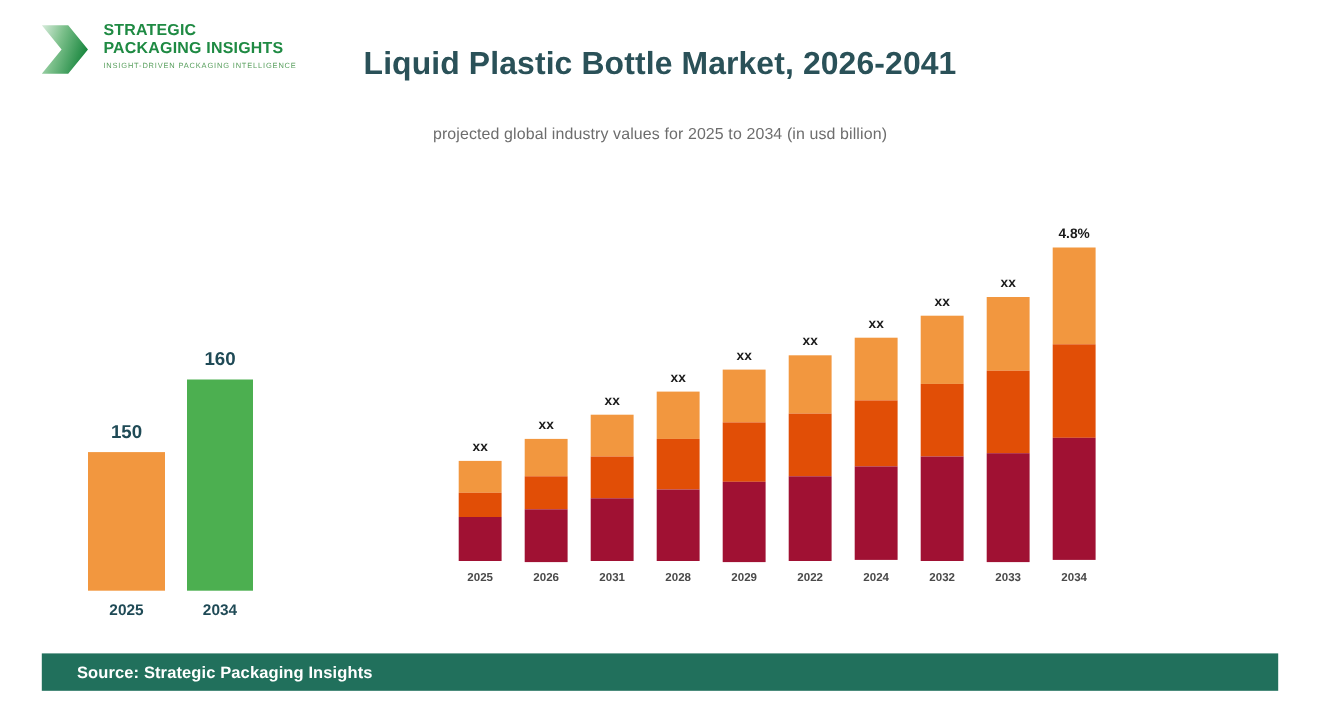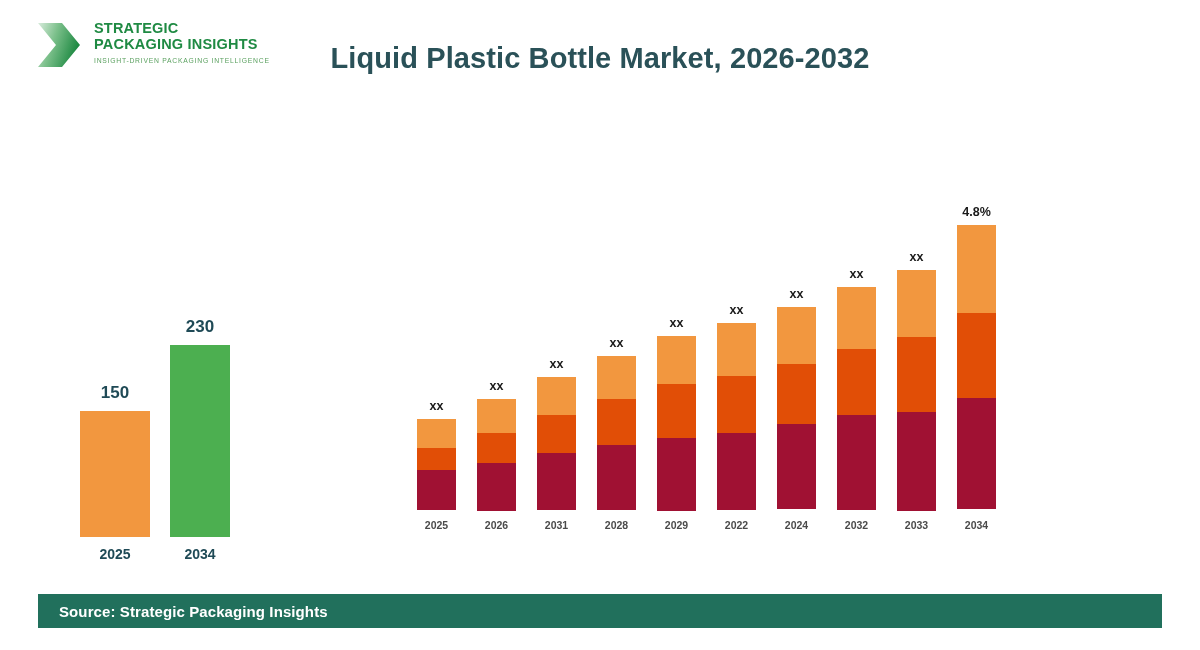--- a/index.html
+++ b/index.html
@@ -167,21 +167,21 @@
   .footer-bar {
     position: absolute;
     left: 38px;
     top: 594px;
     width: 1124px;
     height: 34px;
     background: #21705c;
     display: flex;
     align-items: center;
     justify-content: space-between;
-    padding: 0 21px;
+    padding: 0 32px;
   }
   .footer-text {
     color: #ffffff;
     font-size: 15px;
     font-weight: bold;
     letter-spacing: 0.1px;
   }
 </style>
 </head>
 <body>
@@ -201,29 +201,30 @@
         <path d="M6 5 L30 5 L48 27 L30 49 L6 49 L24 27 Z" fill="url(#chevGrad)"></path>
       </svg>
     </div>
     <div class="logo-text">
       <div class="logo-line1">STRATEGIC</div>
       <div class="logo-line2">PACKAGING INSIGHTS</div>
       <div class="logo-tagline">INSIGHT-DRIVEN PACKAGING INTELLIGENCE</div>
     </div>
   </div>
 
-  <div class="main-title">Liquid Plastic Bottle Market, 2026-2032</div>
+  <div class="main-title">Liquid Plastic Bottle Market, 2026-2041</div>
+  <div class="subtitle">projected global industry values for 2025 to 2034 (in usd billion)</div>
 
 
   <div class="compare-chart" id="compare-chart">
       <div class="cmp-bar" style="left: 20px; width: 70px; height: 126px; background: rgb(242, 151, 63);"></div>
       <div class="cmp-value" style="left: 20px; width: 70px; bottom: 167px;">150</div>
       <div class="cmp-label" style="left: 20px; width: 70px;">2025</div>
       <div class="cmp-bar" style="left: 110px; width: 60px; height: 192px; background: rgb(76, 175, 80);"></div>
-      <div class="cmp-value" style="left: 110px; width: 60px; bottom: 233px;">230</div>
+      <div class="cmp-value" style="left: 110px; width: 60px; bottom: 233px;">160</div>
       <div class="cmp-label" style="left: 110px; width: 60px;">2034</div>
     </div>
 
   <div class="stacked-chart" id="stacked-chart">
       <div class="stack-group" style="left: 12px; width: 39px; height: 116px;">
         <div class="stack-bar" style="height: 91px; bottom: 25px;">
           <div class="seg" style="height: 29px; background: rgb(242, 151, 63);"></div>
           <div class="seg" style="height: 22px; background: rgb(225, 78, 6);"></div>
           <div class="seg" style="height: 40px; background: rgb(160, 17, 51);"></div>
         </div>

